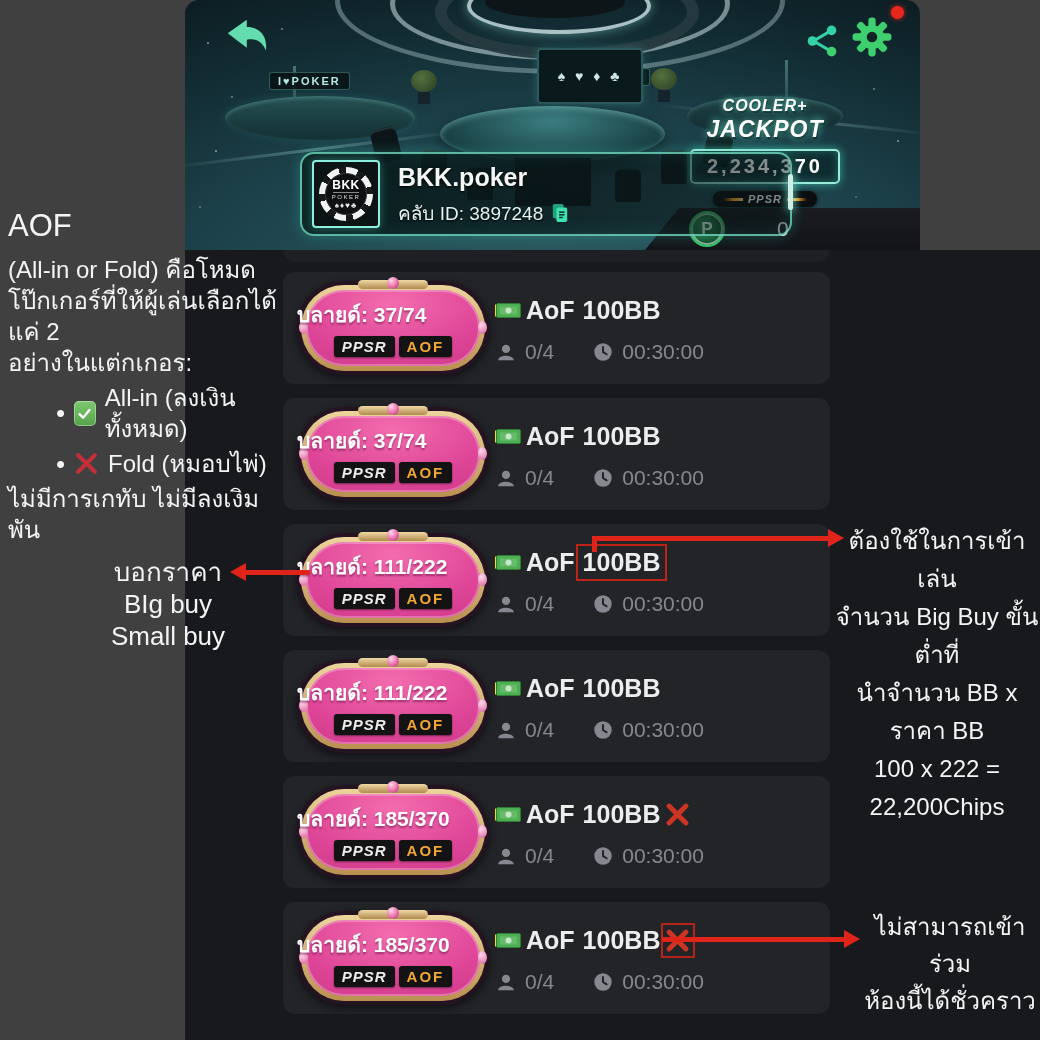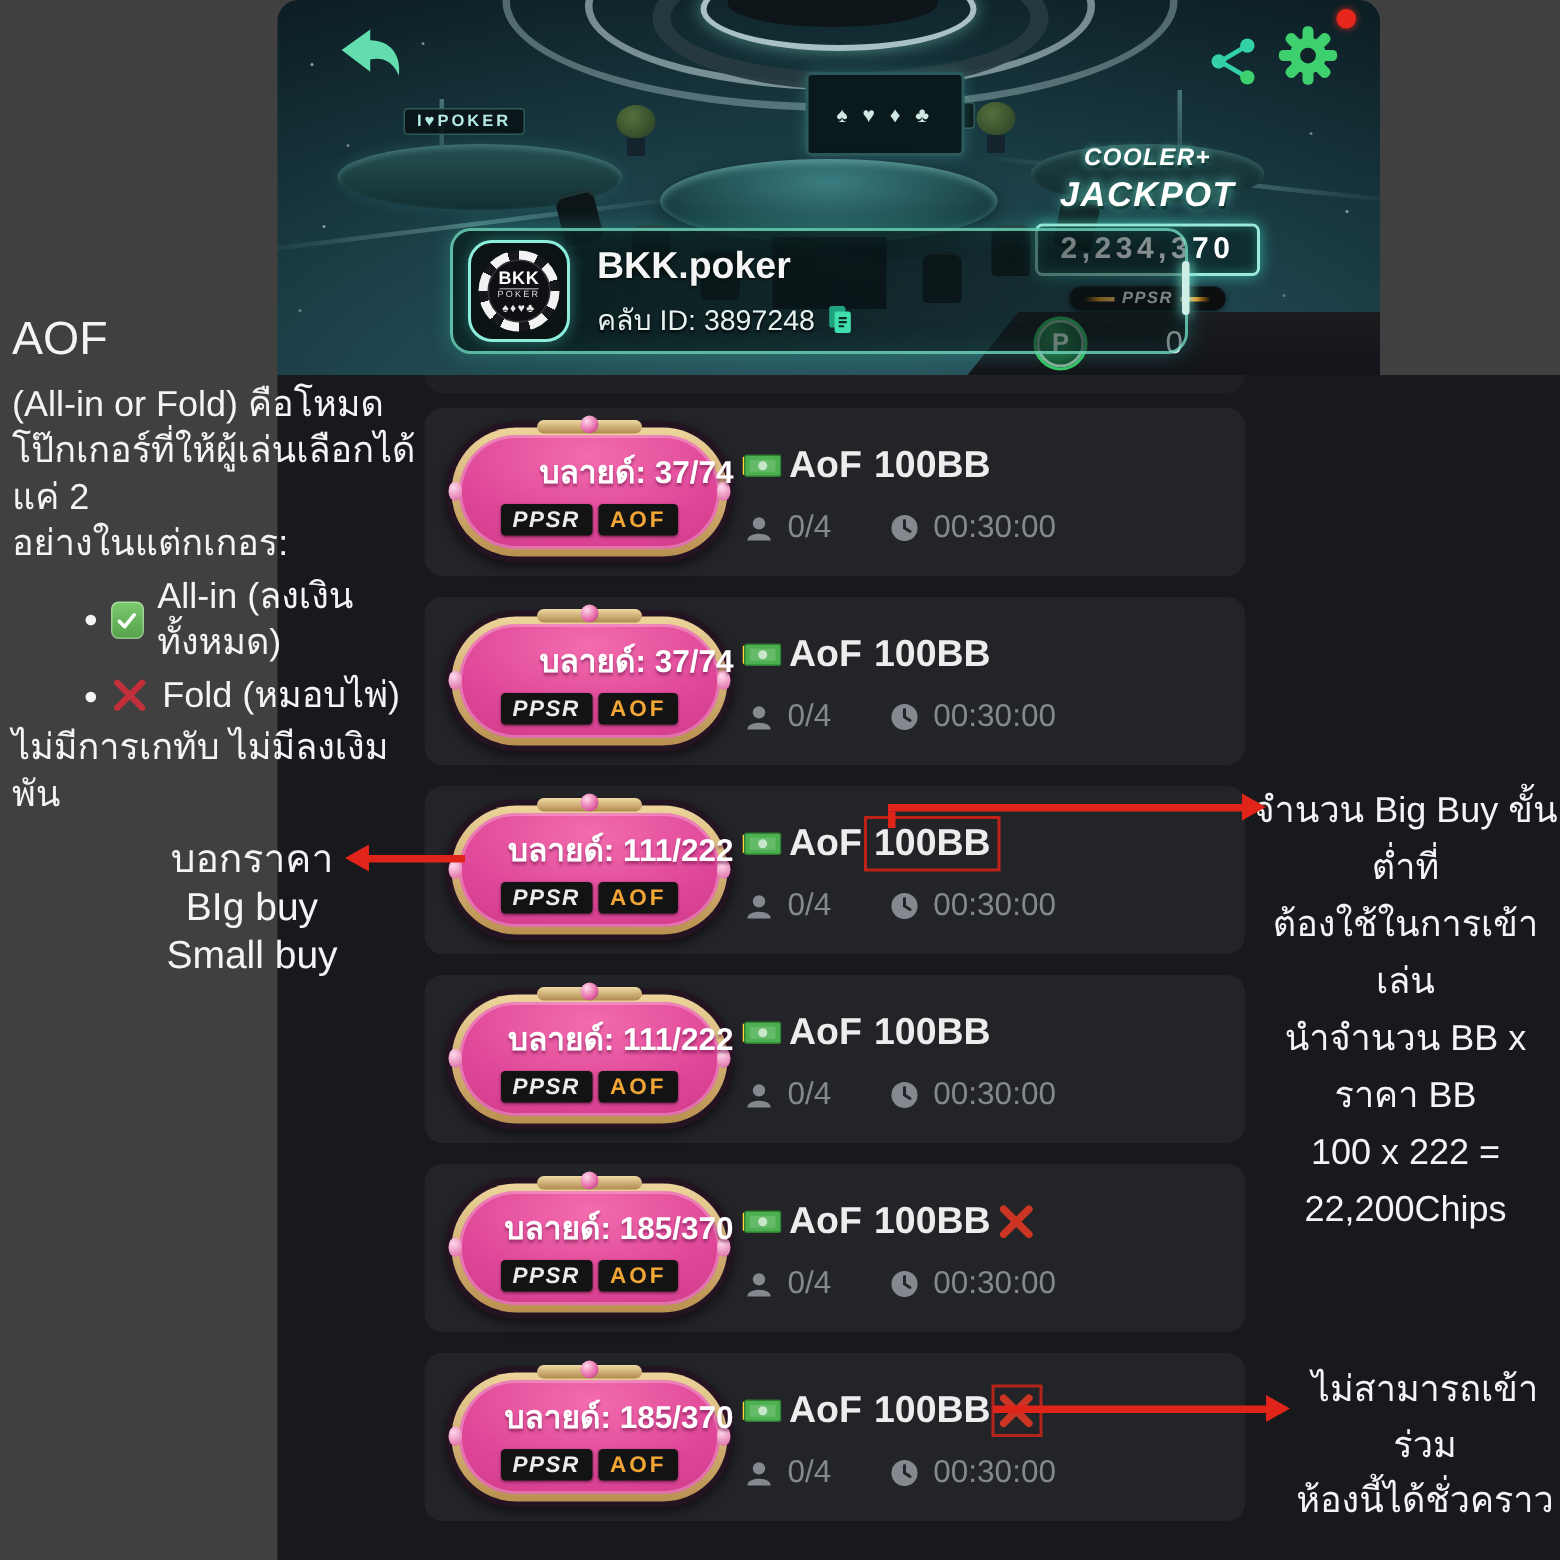--- a/index.html
+++ b/index.html
@@ -70,21 +70,21 @@
   .jp-dash{width:20px;height:3px;background:linear-gradient(90deg,rgba(245,154,31,0),#f59a1f,#ffcf6b);}
   .jp-dash.rev{transform:scaleX(-1);}
   .jp-brand-text{font-size:11px;font-style:italic;font-weight:bold;color:#e9e9e9;letter-spacing:1px;}
 
   
   .club-card{left:115px;top:152px;width:488px;height:80px;border-radius:14px;
       background:linear-gradient(90deg,rgba(8,26,26,.92),rgba(10,24,26,.72) 55%,rgba(10,22,24,.45));
       border:2px solid rgba(120,235,205,.75);
       box-shadow:0 0 14px rgba(60,210,185,.3),inset 0 0 18px rgba(40,120,110,.25);}
   .club-accent{right:-3px;top:20px;width:5px;height:36px;border-radius:3px;background:#cfeee6;box-shadow:0 0 8px #7fe8d6;}
-  .chip{left:10px;top:6px;width:64px;height:64px;border-radius:16px;border:2px solid #8deedd;background:#0b1315;
+  .chip{left:10px;top:6px;width:64px;height:64px;border-radius:4px;border:2px solid #8deedd;background:#0b1315;
         box-shadow:0 0 10px rgba(90,230,210,.4);display:flex;align-items:center;justify-content:center;}
   .chip-disc{width:54px;height:54px;border-radius:50%;background:repeating-conic-gradient(#f2f2f2 0deg 28deg,#17181c 28deg 45deg);
         display:flex;align-items:center;justify-content:center;}
   .chip-core{width:40px;height:40px;border-radius:50%;background:#0f1013;border:1px solid #33343a;text-align:center;color:#fff;overflow:hidden;}
   .chip-t{font-size:12px;font-weight:bold;letter-spacing:.5px;margin-top:6px;line-height:11px;}
   .chip-line{width:26px;height:1px;background:#8a8a8a;margin:1px auto;}
   .chip-p{font-size:6px;letter-spacing:1.5px;line-height:7px;color:#ddd;}
   .chip-s{font-size:8px;line-height:9px;color:#e8e8e8;letter-spacing:1px;}
   .club-name{left:96px;top:9px;font-size:25px;font-weight:bold;color:#f4f6f6;text-shadow:0 1px 2px #000;}
   .club-id{left:96px;top:44px;font-size:19px;color:#e6f2f0;display:flex;align-items:center;gap:8px;text-shadow:0 1px 2px #000;}
@@ -107,21 +107,21 @@
   .badge{left:14px;top:9px;width:192px;height:94px;}
   .badge-outer{left:0;top:0;right:0;bottom:0;border-radius:47px;background:#241320;box-shadow:0 3px 8px rgba(0,0,0,.55);}
   .badge-gold{left:4px;top:4px;right:4px;bottom:4px;border-radius:43px;background:linear-gradient(180deg,#ecd49b,#b99050);}
   .badge-pink{left:9px;top:9px;right:9px;bottom:9px;border-radius:38px;
       background:radial-gradient(130% 150% at 50% 18%,#f36cae 0%,#de4597 42%,#c02e7c 100%);
       box-shadow:inset 0 0 0 2px rgba(255,232,244,.3);}
   .badge-orn{left:61px;top:-1px;width:70px;height:9px;border-radius:5px;background:linear-gradient(180deg,#f0d9a4,#b08a4e);}
   .badge-gem{left:90px;top:-4px;width:12px;height:12px;border-radius:50%;background:radial-gradient(circle at 35% 30%,#ffd9ea,#e465a5 60%,#a42a6b);}
   .badge-gem-l{left:2px;top:40px;width:9px;height:13px;border-radius:50%;background:radial-gradient(circle at 35% 30%,#ffd9ea,#d95f9f);}
   .badge-gem-r{right:2px;top:40px;width:9px;height:13px;border-radius:50%;background:radial-gradient(circle at 35% 30%,#ffd9ea,#d95f9f);}
-  .badge-content{left:0;top:0;right:0;bottom:0;text-align:right;}
+  .badge-content{left:0;top:0;right:0;bottom:0;text-align:left;}
   .badge-blinds{margin-top:17px;font-size:21px;font-weight:bold;color:#fff;text-shadow:0 2px 2px rgba(90,10,60,.5);}
   .badge-brands{margin-top:5px;display:flex;justify-content:center;gap:4px;}
   .ppsr-chip{background:#131313;color:#ececec;font-style:italic;font-weight:bold;font-size:15px;letter-spacing:1px;
       padding:2px 8px;border-radius:3px;box-shadow:0 1px 2px rgba(0,0,0,.5);}
   .aof-chip{background:#131313;color:#f2a636;font-weight:bold;font-size:15px;letter-spacing:2px;
       padding:2px 8px;border-radius:3px;box-shadow:0 1px 2px rgba(0,0,0,.5);}
 
   .room-title{left:212px;top:24px;display:flex;align-items:center;color:#eceded;font-size:25px;font-weight:bold;}
   .room-title .name{margin-left:5px;}
   .room-title .bb{margin-left:8px;position:relative;}
@@ -562,22 +562,22 @@
 
   <div class="abs note price-note">
     <div>บอกราคา</div>
     <div>BIg buy</div>
     <div>Small buy</div>
   </div>
   <div class="abs arr price-arrow-line"></div>
   <div class="abs price-arrow-head"></div>
 
   <div class="abs note bb-note">
+    <div>ต้องใช้ในการเข้าเล่น</div>
     <div>จำนวน Big Buy ขั้นต่ำที่</div>
-    <div>ต้องใช้ในการเข้าเล่น</div>
     <div>นำจำนวน BB x ราคา BB</div>
     <div>100 x 222 =</div>
     <div>22,200Chips</div>
   </div>
   <div class="abs arr bb-arrow-v"></div>
   <div class="abs arr bb-arrow-h"></div>
   <div class="abs bb-arrow-head"></div>
 
   <div class="abs note lk-note">
     <div>ไม่สามารถเข้าร่วม</div>

